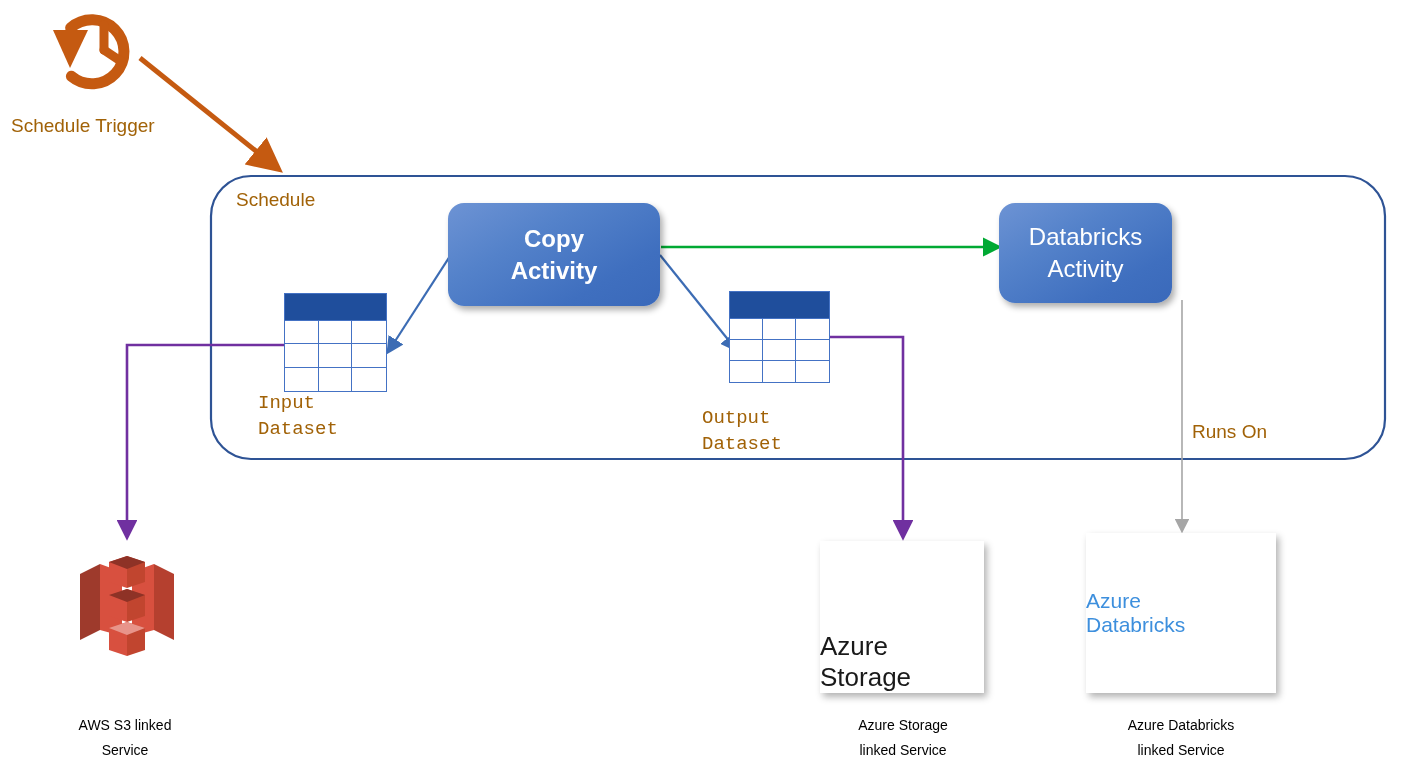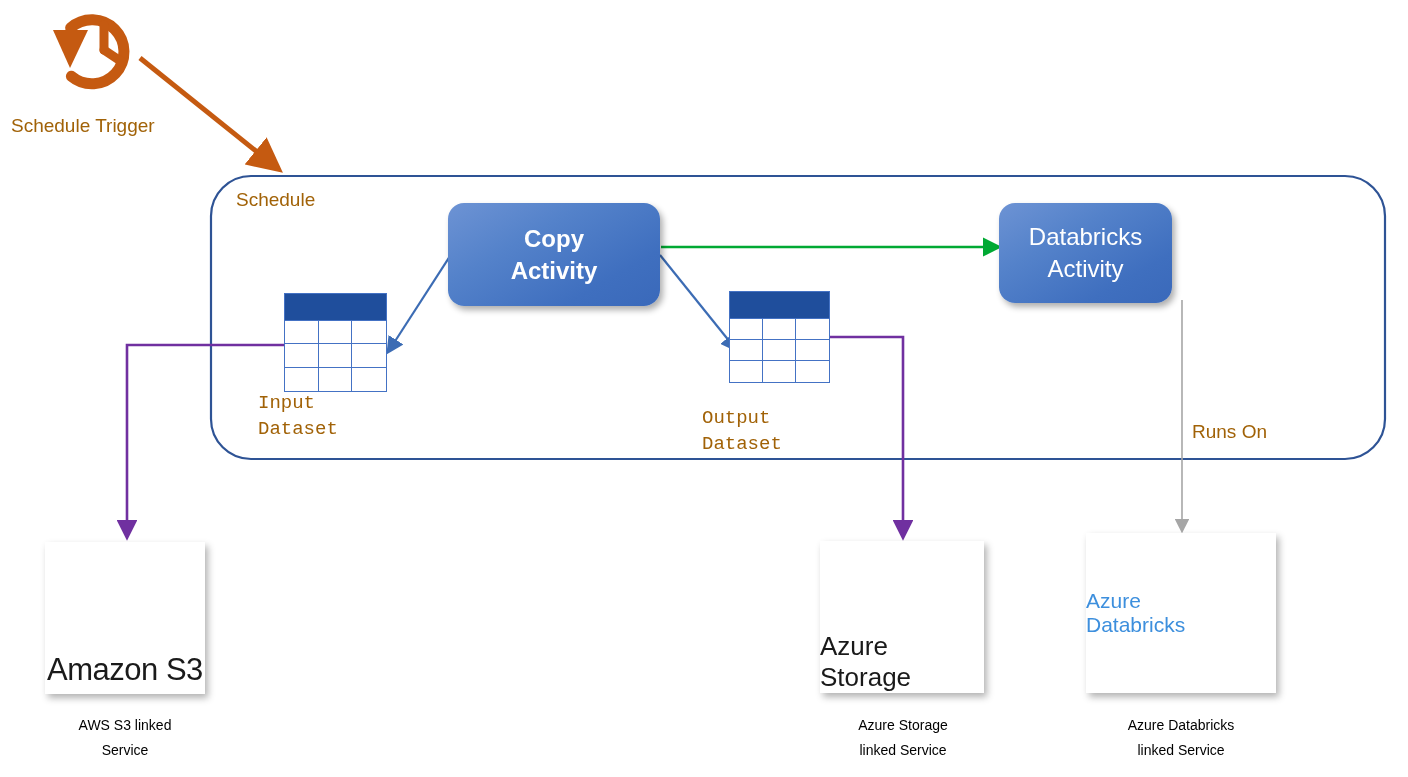--- a/index.html
+++ b/index.html
@@ -280,24 +280,20 @@
         <i></i>
         <i></i>
         <i></i>
     </div>
   </div>
   <div class="label label-center" style="left:702px; top:405px; width:156px;">Output
 Dataset</div>
 
   <div class="label" style="left:1192px; top:419px;">Runs On</div>
 
-  <div class="service-card" style="left:45px; top:542px; width:160px; height:152px;">
-    <div style="height:104px;"></div>
-    <div class="logo-text-s3">Amazon S3</div>
-  </div>
   <div class="service-caption" style="left:25px; top:713px; width:200px;">AWS S3 linked
 Service</div>
 
   <div class="service-card" style="left:820px; top:541px; width:164px; height:152px;">
     <div style="height:100px;"></div>
     <div class="logo-text-storage">Azure Storage</div>
   </div>
   <div class="service-caption" style="left:803px; top:713px; width:200px;">Azure Storage
 linked Service</div>
 

